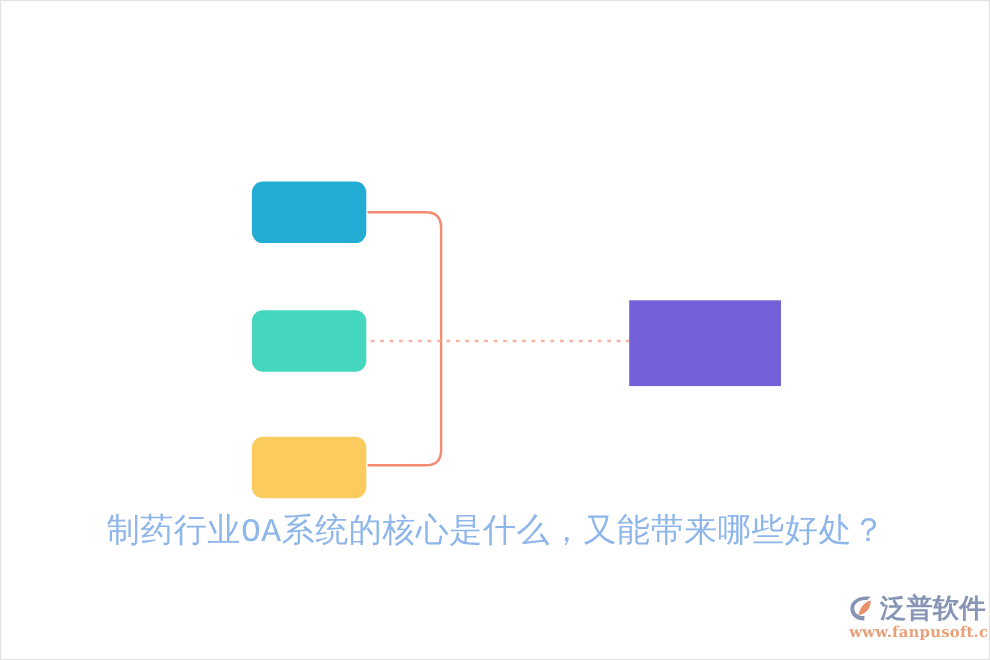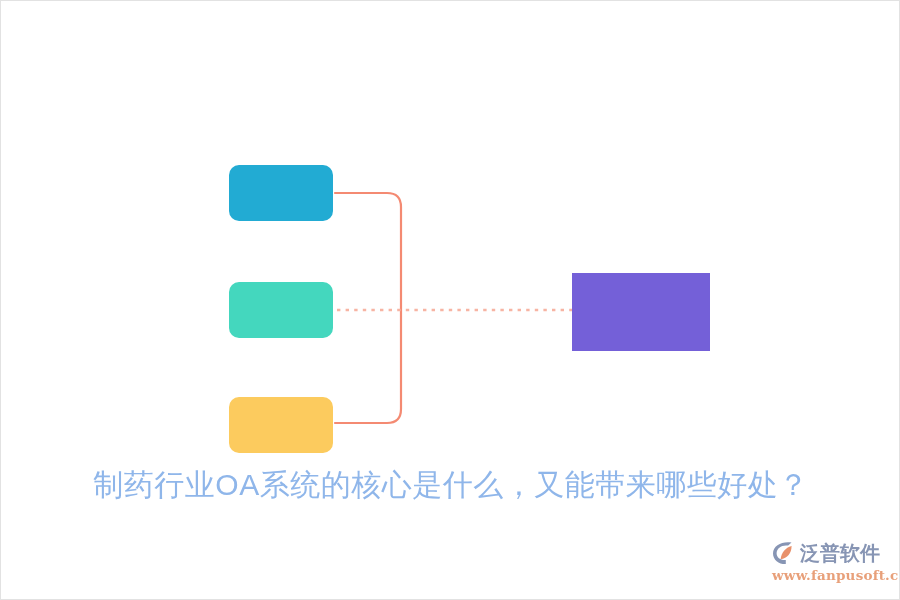--- a/index.html
+++ b/index.html
@@ -57,21 +57,21 @@
     width: 138px; height: 78px;
   }
 
   
   #caption {
     position: absolute;
     left: 0;
     top: 462px;
     width: 900px;
     text-align: center;
-    font-family: Liberation Sans, sans-serif;
+    font-family: Liberation Mono, monospace;
     font-size: 30px;
     line-height: 44px;
     letter-spacing: 0.5px;
     color: #8fb6ea;
     white-space: nowrap;
   }
 
   
   #logo {
     position: absolute;
@@ -88,21 +88,21 @@
     height: 28px;
   }
   #logo-mark {
     width: 26px;
     height: 26px;
     flex: 0 0 26px;
     margin-right: 3px;
   }
   #logo-name {
     font-family: "DejaVu Sans", "Liberation Sans", sans-serif;
-    font-size: 20px;
+    font-size: 24px;
     font-weight: bold;
     color: #8795b4;
     line-height: 26px;
     letter-spacing: 0px;
     white-space: nowrap;
   }
   #logo-url {
     position: absolute;
     left: 1px;
     top: 28px;

